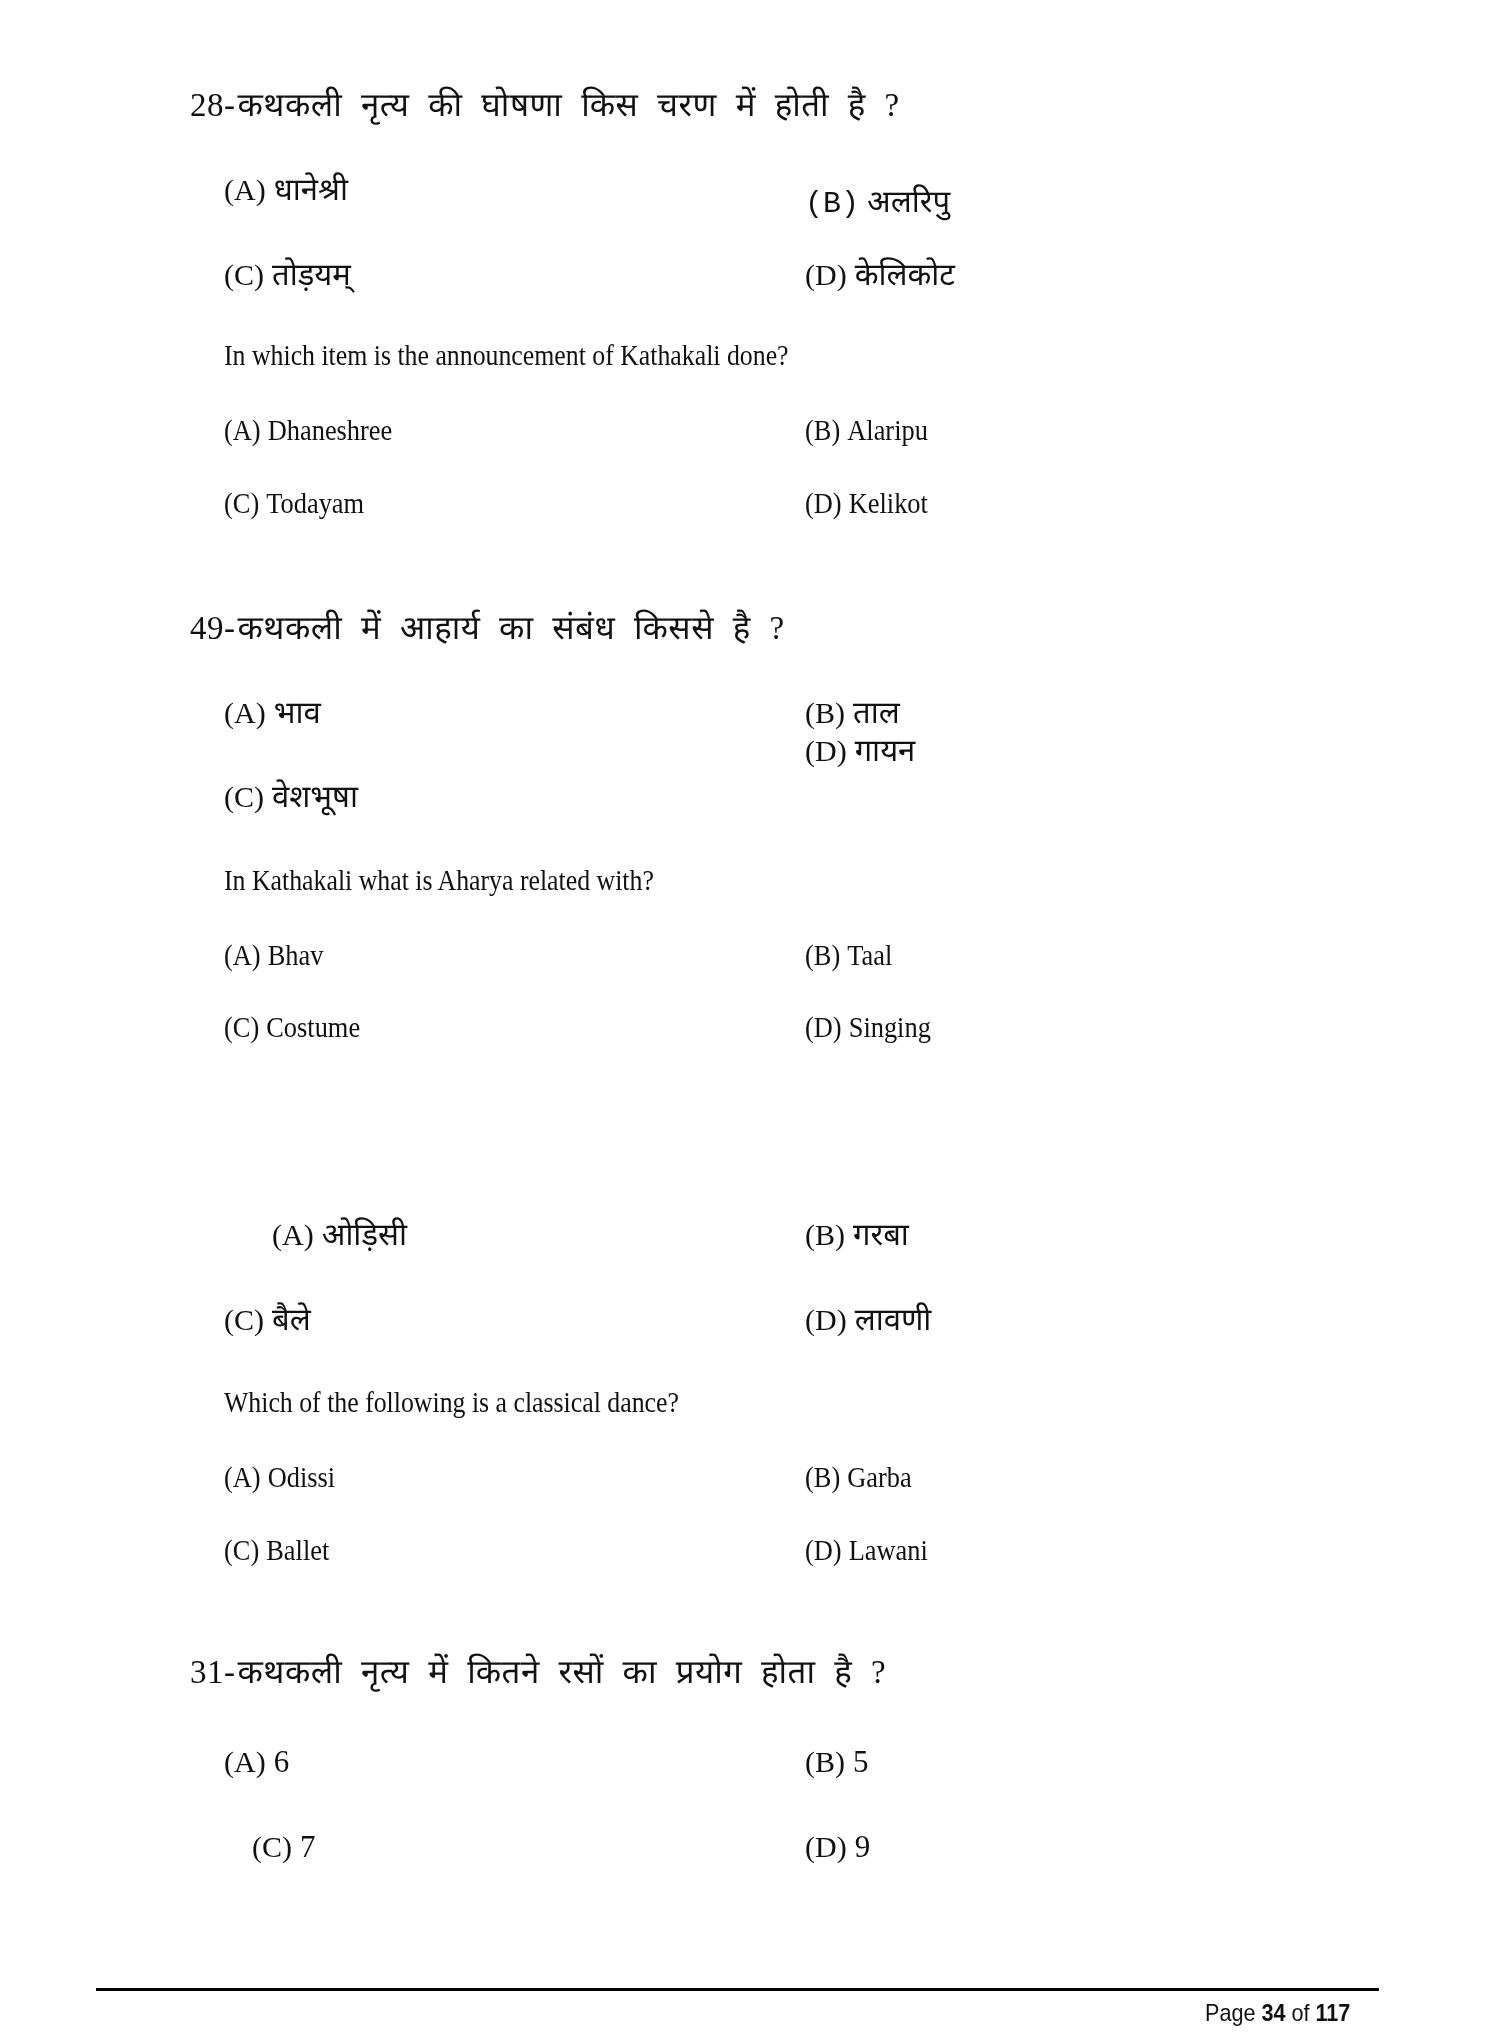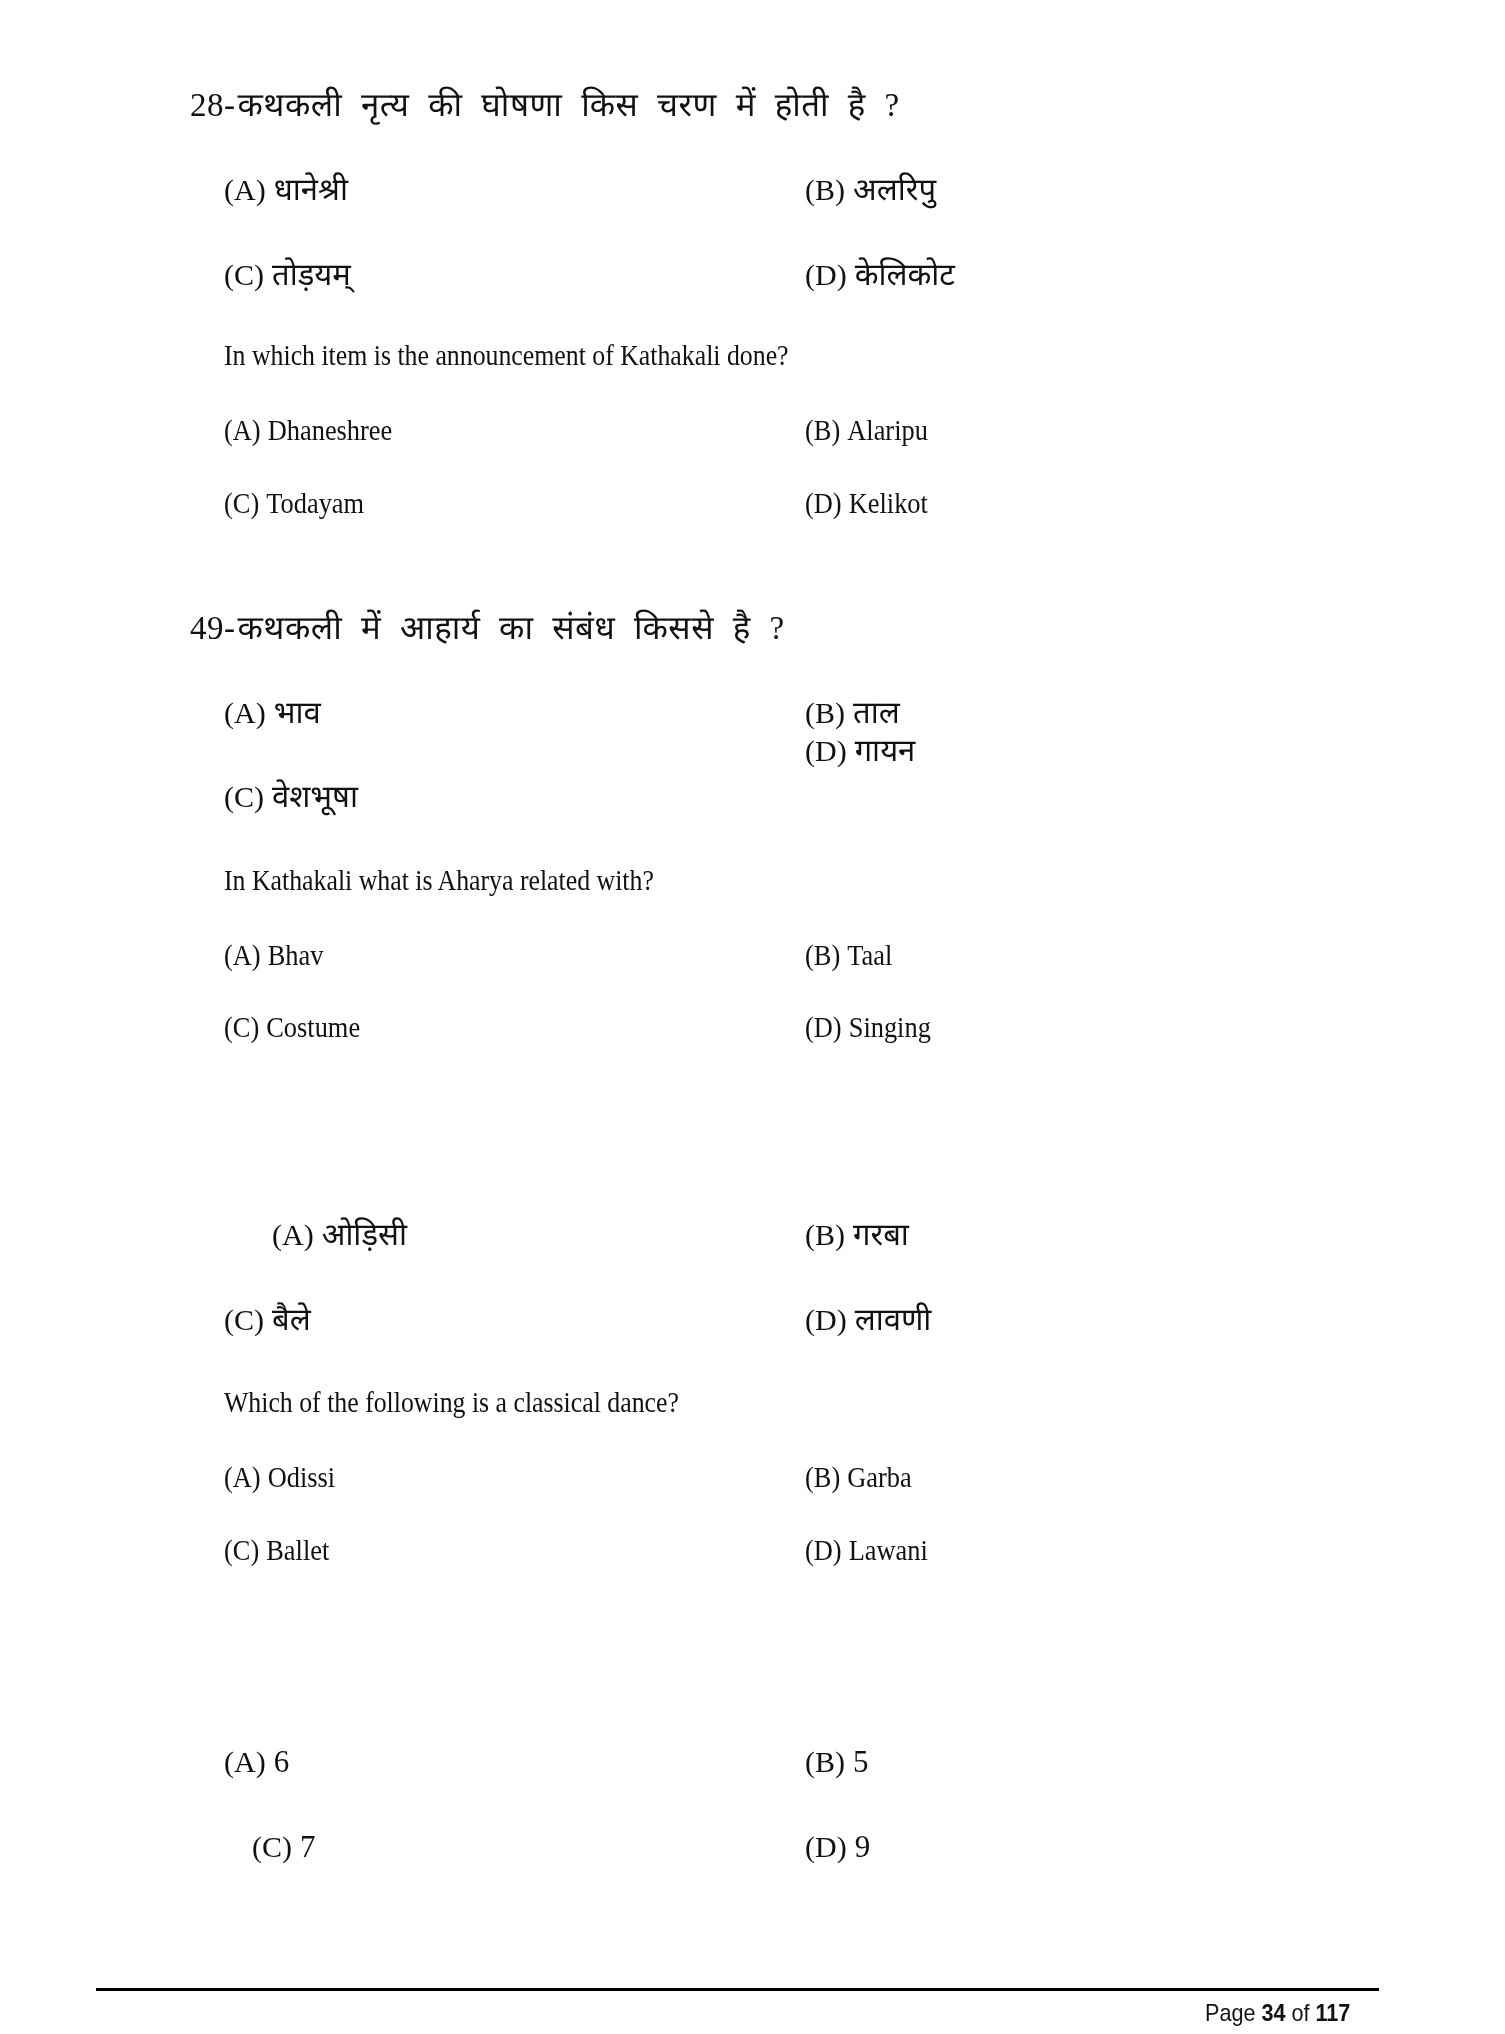--- a/index.html
+++ b/index.html
@@ -80,21 +80,21 @@
 <body>
 
 <div class="page">
 
   <div class="q-hindi" style="top:85px;">
     <span class="qnum">28-</span><span class="qtext">कथकली नृत्य की घोषणा किस चरण में होती है ?</span>
   </div>
   <div class="opt hi left" style="top:171px;">
     <span class="letter">(A)</span><span class="val">धानेश्री</span>
   </div>
-  <div class="opt hi right" style="top:171px;">
+  <div class="opt hi right" style="top:185px;font-family:Liberation Mono, monospace;">
     <span class="letter">(B)</span><span class="val">अलरिपु</span>
   </div>
   <div class="opt hi left" style="top:256px;">
     <span class="letter">(C)</span><span class="val">तोड़यम्</span>
   </div>
   <div class="opt hi right" style="top:256px;">
     <span class="letter">(D)</span><span class="val">केलिकोट</span>
   </div>
   <div class="q-eng" style="top:337px;">In which item is the announcement of Kathakali done?</div>
   <div class="opt eng left" style="top:411px;">
@@ -158,20 +158,23 @@
   <div class="opt eng right" style="top:1458px;">
     <span class="letter">(B)</span><span class="val">Garba</span>
   </div>
   <div class="opt eng left" style="top:1531px;">
     <span class="letter">(C)</span><span class="val">Ballet</span>
   </div>
   <div class="opt eng right" style="top:1531px;">
     <span class="letter">(D)</span><span class="val">Lawani</span>
   </div>
 
+  <div class="q-hindi" style="top:1652px;">
+    <span class="qnum">31-</span><span class="qtext">कथकली नृत्य में कितने रसों का प्रयोग होता है ?</span>
+  </div>
   <div class="opt hi left" style="top:1743px;">
     <span class="letter">(A)</span><span class="val">6</span>
   </div>
   <div class="opt hi right" style="top:1743px;">
     <span class="letter">(B)</span><span class="val">5</span>
   </div>
   <div class="opt hi left" style="top:1828px;margin-left:28px;">
     <span class="letter">(C)</span><span class="val">7</span>
   </div>
   <div class="opt hi right" style="top:1828px;">

